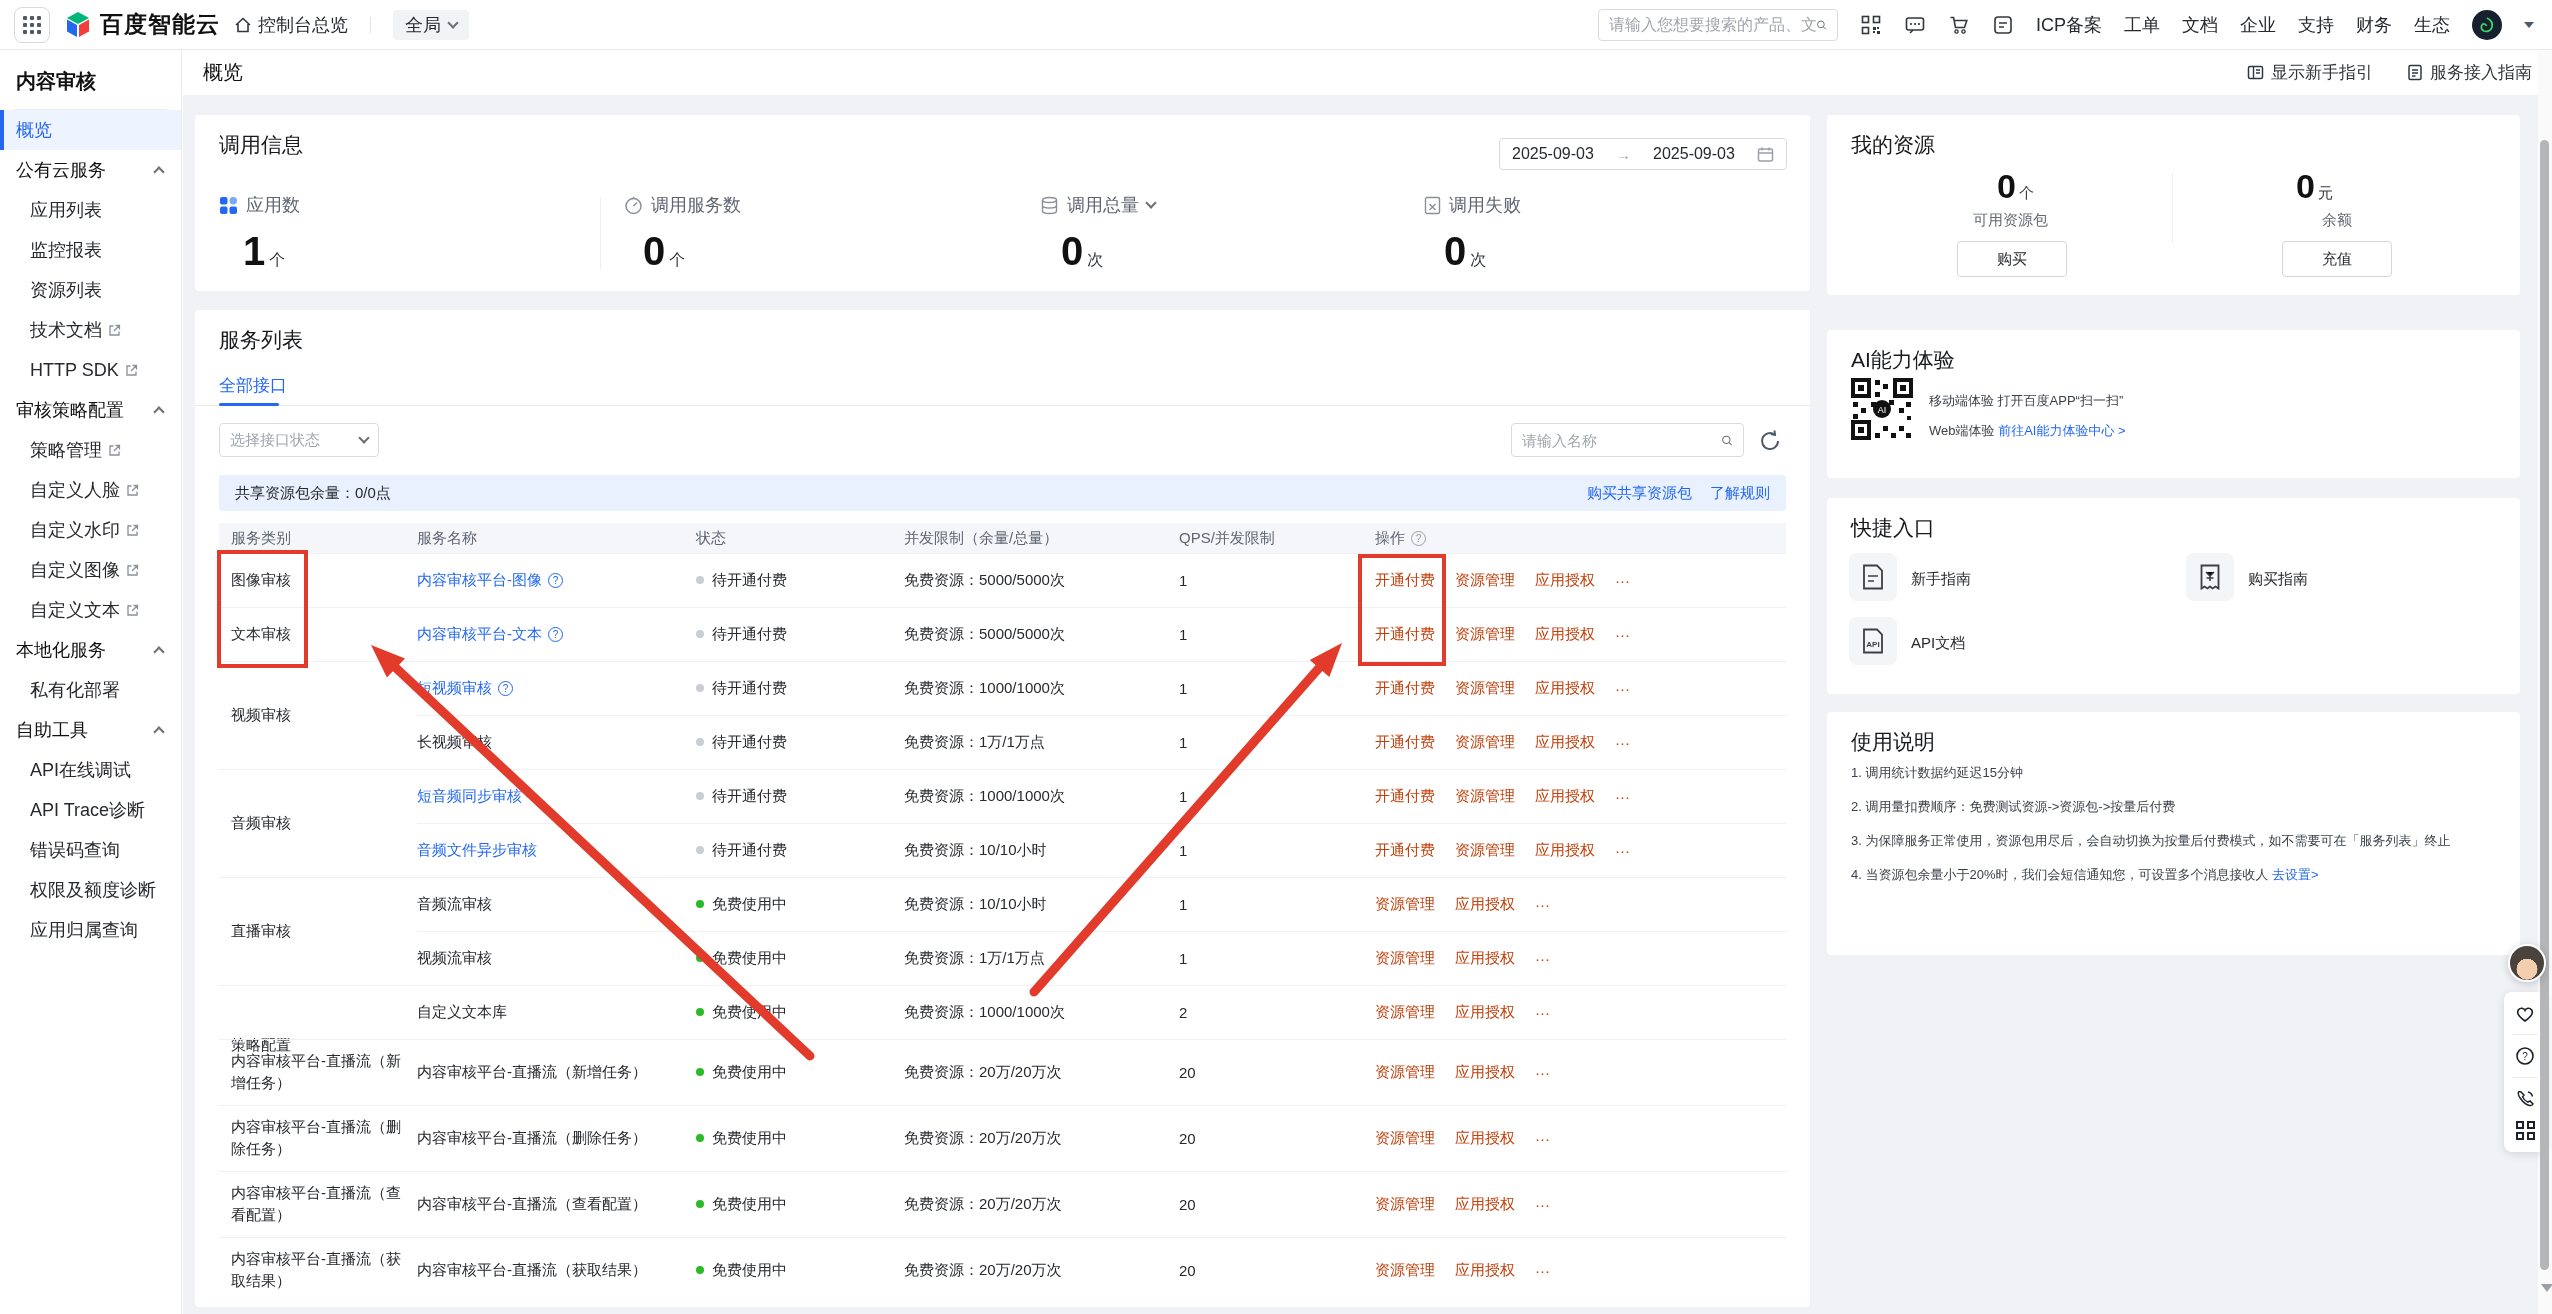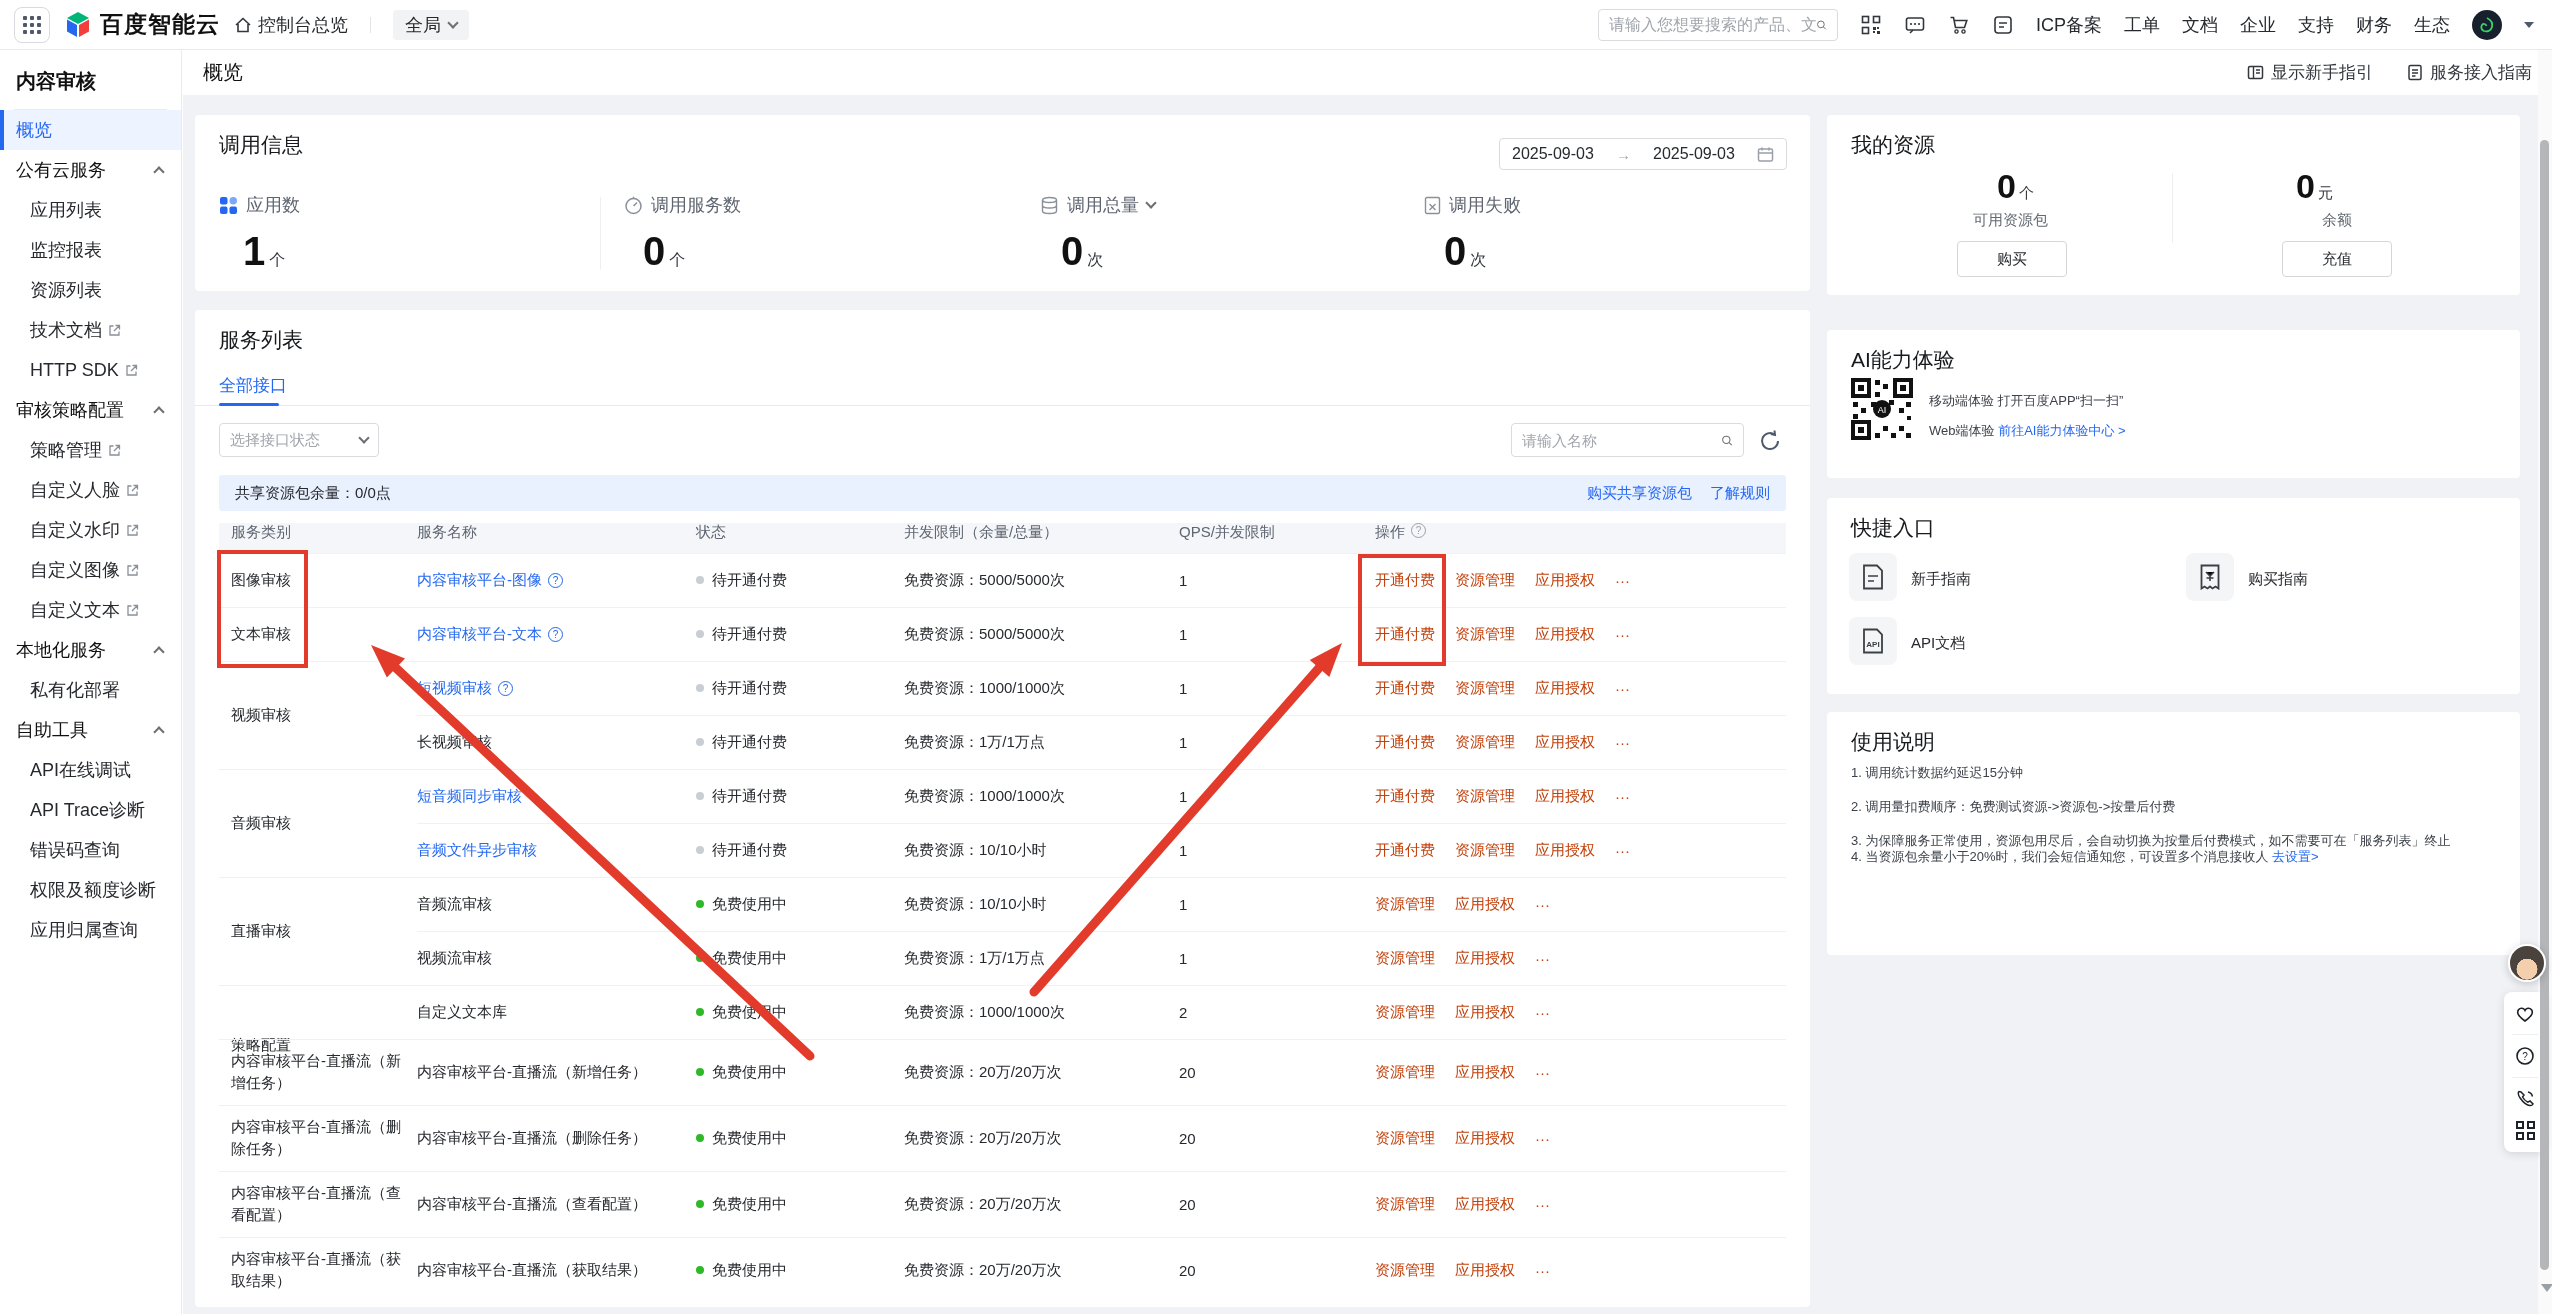--- a/index.html
+++ b/index.html
@@ -88,21 +88,21 @@
   .name-search input { border:none; outline:none; flex:1; font-size:15px; color:#26292e;
     font-family:"Liberation Sans",sans-serif; }
   .name-search input::placeholder { color:#a1a6ad; }
   #refresh-btn { position:absolute; left:1562px; top:118px; width:26px; height:26px; cursor:pointer; }
   #shared-banner { position:absolute; left:24px; top:165px; width:1567px; height:36px; background:#e9f1ff;
     border-radius:3px; display:flex; align-items:center; padding:0 16px; font-size:15px; color:#26292e; }
   .banner-links { margin-left:auto; display:flex; gap:18px; }
   .blue-link { color:#2468f2; cursor:pointer; }
   #table-header { position:absolute; left:24px; top:213px; width:1567px; height:30px; background:#f4f6f9;
     font-size:15px; color:#5f6672; }
-  .th { position:absolute; top:0; height:30px; display:flex; gap:6px; }
+  .th { position:absolute; top:0; height:30px; display:flex; align-items:center; gap:6px; }
   .help-circ { width:15px; height:15px; border:1px solid #9aa0a8; border-radius:50%; color:#9aa0a8;
     font-size:10px; display:inline-flex; align-items:center; justify-content:center; }
   .help-circ.blue { border-color:#2468f2; color:#2468f2; }
   #table-body { position:absolute; left:24px; top:243px; width:1567px; }
   .trow { position:absolute; left:0; width:100%; }
   .sep { position:absolute; right:0; height:1px; background:#eff1f4; }
   .cell { position:absolute; top:0; height:100%; display:flex; align-items:center; font-size:15px; color:#26292e; }
   .cat-cell { position:absolute; left:0; width:185px; display:flex; align-items:center;
     font-size:15px; color:#26292e; line-height:22px; }
   .status-dot { width:8px; height:8px; border-radius:50%; margin-right:8px; }
@@ -907,21 +907,21 @@
       <div class="q-label" style="left: 84px; top: 136px;">API文档</div>
     </div>
 </div>
 
 <div class="card" id="card-usage">
   <div class="card-title">使用说明</div>
   <div id="usage-list">
       <div class="usage-line" style="top: 52px;"><span>1. 调用统计数据约延迟15分钟</span></div>
       <div class="usage-line" style="top: 86px;"><span>2. 调用量扣费顺序：免费测试资源-&gt;资源包-&gt;按量后付费</span></div>
       <div class="usage-line" style="top: 120px;"><span>3. 为保障服务正常使用，资源包用尽后，会自动切换为按量后付费模式，如不需要可在「服务列表」终止</span></div>
-      <div class="usage-line" style="top: 136px;"><span>4. 当资源包余量小于20%时，我们会短信通知您，可设置多个消息接收人 </span><span class="blue-link">去设置&gt;</span></div>
+      <div class="usage-line" style="top: 154px;"><span>4. 当资源包余量小于20%时，我们会短信通知您，可设置多个消息接收人 </span><span class="blue-link">去设置&gt;</span></div>
     </div>
 </div>
 
 <div id="float-avatar"></div>
 <div id="float-panel">
   <div class="fp-ico">
     <svg class="ic" width="20" height="18" viewBox="0 0 20 18">
         <path d="M10 16 C3 11 1.5 7.5 3.5 4.8 C5.5 2.2 8.8 3 10 5.5 C11.2 3 14.5 2.2 16.5 4.8 C18.5 7.5 17 11 10 16 Z" fill="none" stroke="#1d2129" stroke-width="1.6"></path>
       </svg>
   </div>

